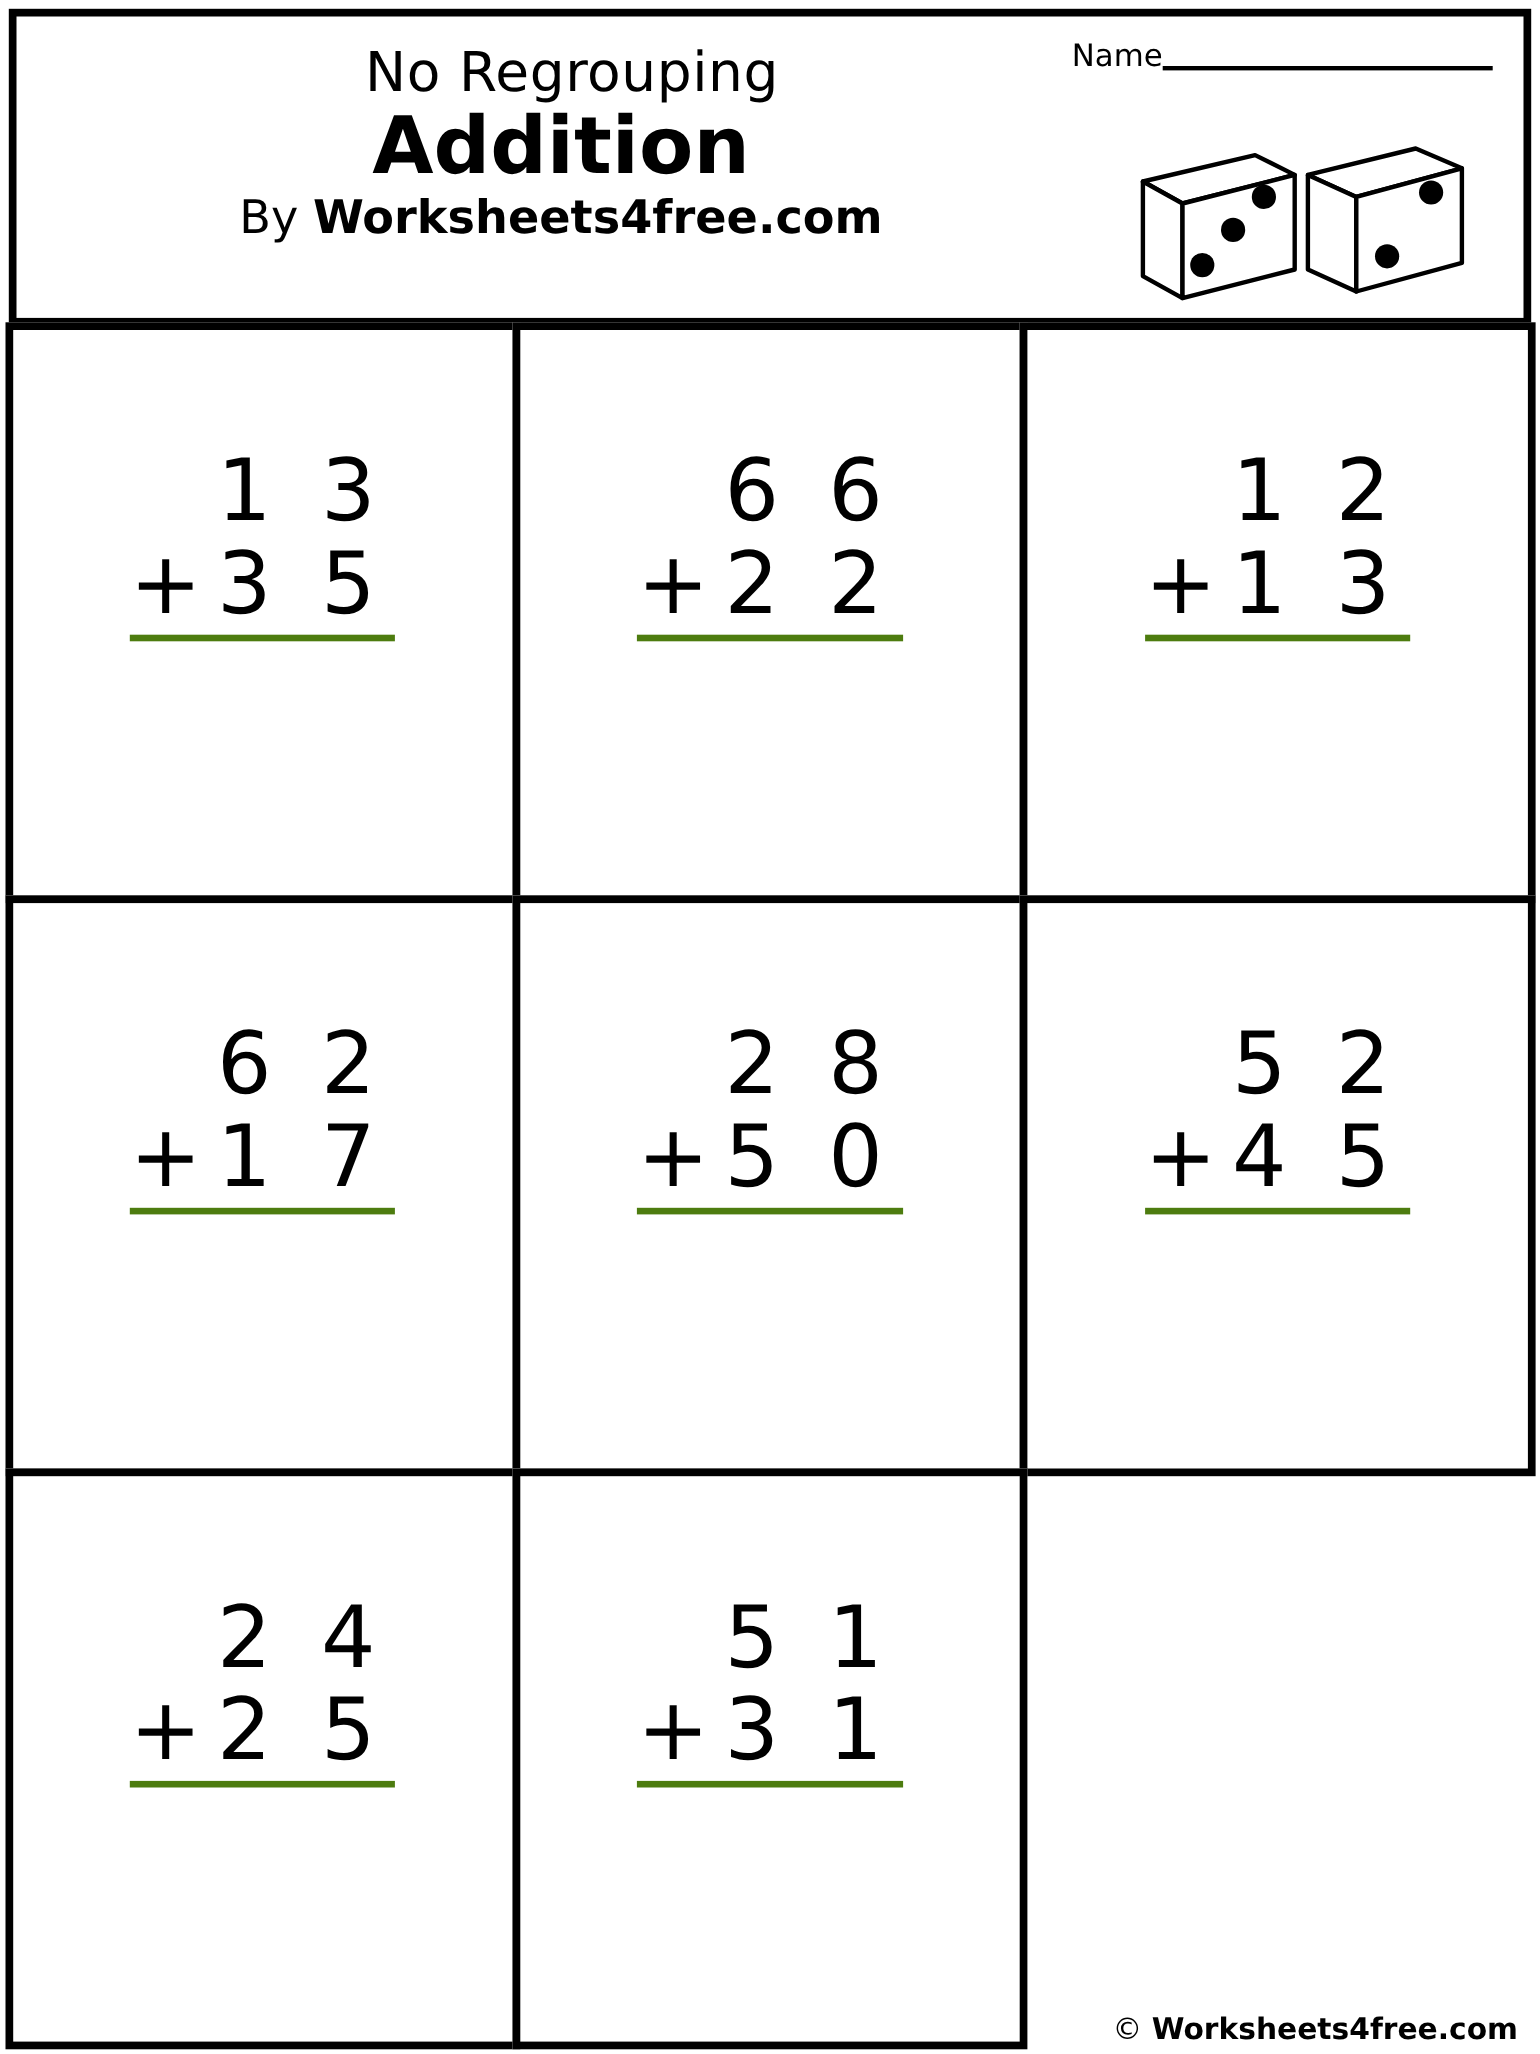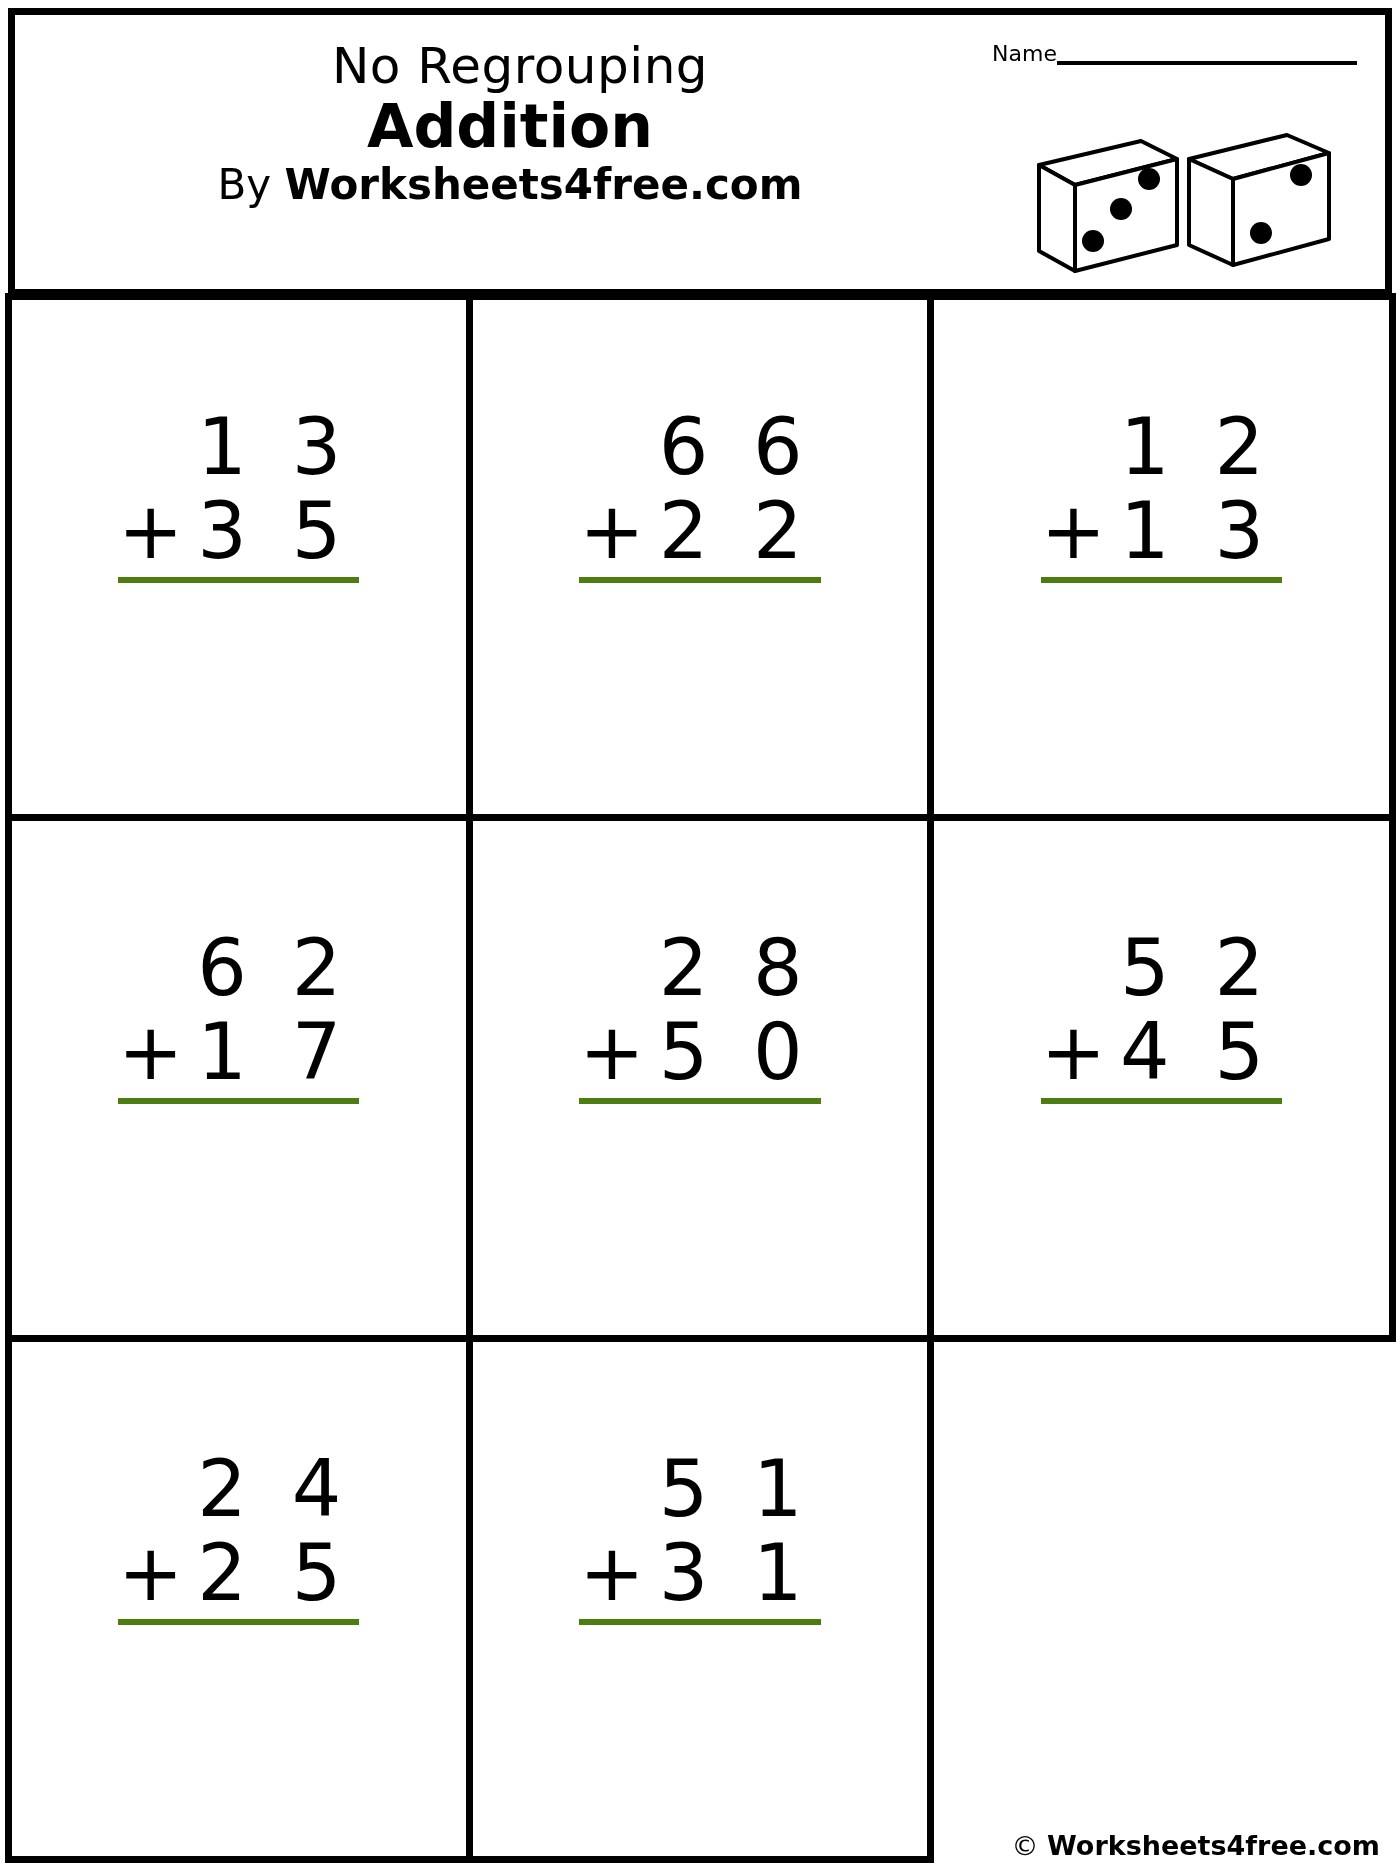--- a/index.html
+++ b/index.html
@@ -37,21 +37,21 @@
   .name-line {
     position: absolute;
     right: 28px;
     top: 14px;
     font-size: 34px;
     letter-spacing: 0px;
     white-space: nowrap;
     font-family: "DejaVu Sans", sans-serif;
   }
   .name-label {
-    font-size: 22px;
+    font-size: 28px;
   }
   .name-blank {
     display: inline-block;
     border-bottom: 4px solid #000;
     width: 300px;
     height: 30px;
     vertical-align: -4px;
   }
 
   .title-block {
@@ -62,21 +62,21 @@
     text-align: center;
   }
   .title-top {
     font-size: 50px;
     line-height: 1.0;
     font-family: "DejaVu Sans", sans-serif;
     letter-spacing: 0.5px;
     padding-left: 20px;
   }
   .title-main {
-    font-size: 60px;
+    font-size: 72px;
     font-weight: bold;
     line-height: 1.05;
     margin-top: 4px;
     letter-spacing: 0px;
   }
   .title-sub {
     font-size: 42px;
     line-height: 1.0;
     margin-top: 6px;
   }

